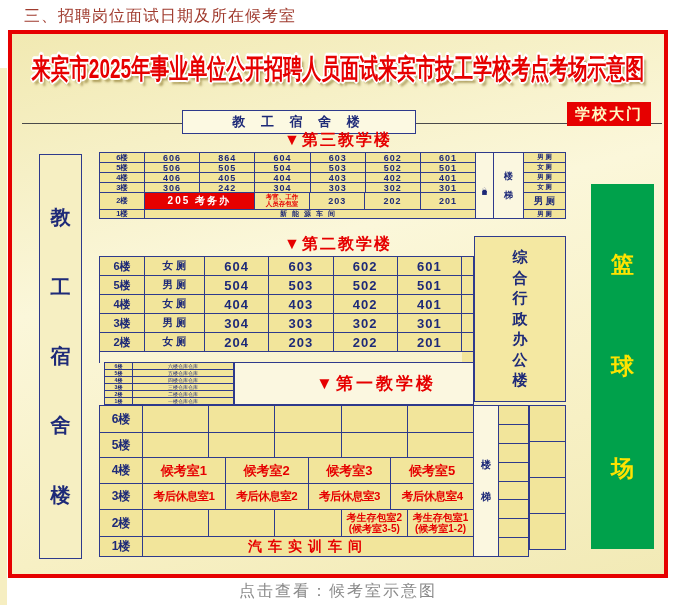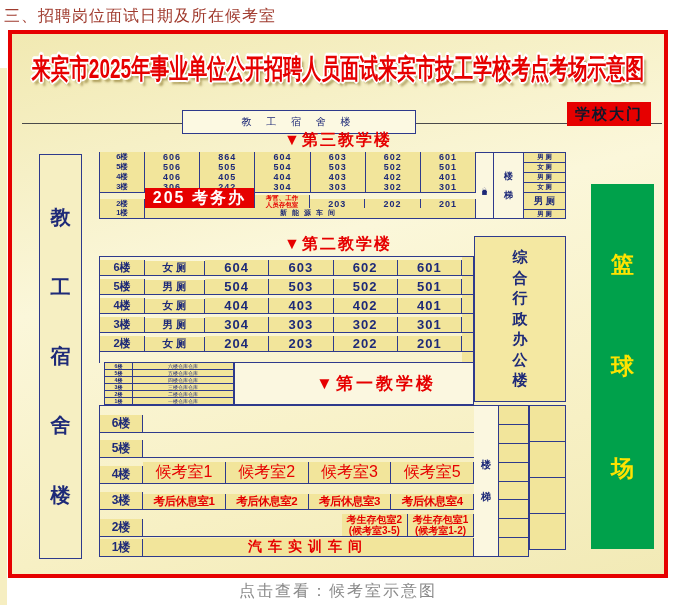--- a/index.html
+++ b/index.html
@@ -1,62 +1,62 @@
 <!DOCTYPE html>
 <html><head>
 <meta charset="utf-8">
 <style>
   html,body{margin:0;padding:0;}
   body{width:676px;height:605px;position:relative;background:#ffffff;
        font-family:"Liberation Sans","DejaVu Sans",sans-serif;overflow:hidden;}
   .abs{position:absolute;}
 
   #left-strip{left:0;top:68px;width:7px;height:537px;background:#f6eec1;}
-  #heading{left:4px;top:6px;font-family:"Liberation Serif","DejaVu Serif",serif;
+  #heading{left:24px;top:6px;font-family:"Liberation Serif","DejaVu Serif",serif;
            font-size:16px;letter-spacing:1px;color:#a03b2e;white-space:nowrap;}
 
   #poster{left:8px;top:30px;width:660px;height:548px;border:4px solid #e60000;
           box-sizing:border-box;
           background:linear-gradient(165deg,#f1e9b2 0%,#fbf7da 40%,#f7f0c4 75%,#f2eab6 100%);}
 
   #map-title{left:0;top:16px;width:100%;text-align:center;font-size:19px;font-weight:700;
              color:#e60000;letter-spacing:0px;white-space:nowrap;
              transform:scaleY(1.45);transform-origin:center top;
              text-shadow:-1.5px 0 #fff,1.5px 0 #fff,0 -1.5px #fff,0 1.5px #fff,
                          -1px -1px #fff,1px 1px #fff,-1px 1px #fff,1px -1px #fff,
                          3px 3px 2px rgba(110,85,0,.55);}
   #hline{left:10px;top:89px;width:640px;height:0;border-top:1.5px solid #4a4a4a;}
   #dorm-top{left:170px;top:76px;width:232px;height:22px;border:1px solid #2e3a8c;
-            background:#fcf9e2;color:#1e2a78;font-size:10px;letter-spacing:6px;
-            display:flex;align-items:center;justify-content:center;white-space:nowrap;}
-  #gate{left:555px;top:68px;width:84px;height:24px;background:#e60000;color:#0f172a;
+            background:#fcf9e2;color:#1e2a78;font-size:13px;letter-spacing:6px;
+            display:flex;align-items:center;justify-content:center;white-space:nowrap;font-weight:bold;}
+  #gate{left:555px;top:68px;width:84px;height:24px;background:#e60000;color:#fef9c3;
         font-size:15px;font-weight:700;letter-spacing:2px;
         display:flex;align-items:center;justify-content:center;}
 
   .bldg-title{left:0;width:100%;text-align:center;color:#e60000;font-weight:700;
               font-size:16px;letter-spacing:2px;}
   #b3-title{top:96px;}
   #b2-title{top:200px;}
 
   .tbl{border-top:1px solid #2e3a8c;border-left:1px solid #2e3a8c;box-sizing:border-box;display:flex;}
   .col{display:flex;flex-direction:column;}
-  .row{display:flex;align-items:flex-end;}
+  .row{display:flex;}
   .cell{border-right:1px solid #2e3a8c;border-bottom:1px solid #2e3a8c;background:#f2e59b;
         display:flex;align-items:center;justify-content:center;overflow:hidden;
         box-sizing:border-box;color:#1e2a78;text-align:center;}
   .lite{background:#fbf7e0;}
   .vtext{flex-direction:column;}
 
   
   #b3{left:87px;top:118px;width:467px;height:67px;}
   #b3 .main{width:377px;}
   #b3 .r-a{height:10px;} #b3 .r-b{height:17px;} #b3 .r-c{height:9px;}
   #b3 .floor{width:45px;flex:none;font-size:7.5px;font-weight:700;}
   #b3 .rm{flex:1;font-size:9px;font-weight:700;letter-spacing:1px;}
-  #b3 .office{flex:2;background:#e60000;color:#fff;font-size:16px;font-weight:700;letter-spacing:2px;}
+  #b3 .office{flex:2;background:#e60000;color:#fff;font-size:10px;font-weight:700;letter-spacing:2px;}
   #b3 .storage{flex:1;flex-direction:column;line-height:1.05;}
   #b3 .storage span{font-size:6.5px;font-weight:700;color:#e60000;white-space:nowrap;}
   #b3 .span1{flex:6;font-size:7px;font-weight:700;letter-spacing:5px;}
   #b3 .notecol{width:18px;height:100%;}
   #b3 .note{writing-mode:vertical-rl;font-size:4.5px;color:#1e2a78;letter-spacing:0;}
   #b3 .stairs{width:30px;height:100%;}
   #b3 .stairs div{font-size:9px;font-weight:700;}
   #b3 .stairs div + div{margin-top:6px;}
   #b3 .wc-col{width:42px;}
   #b3 .wc{font-size:6.5px;font-weight:700;white-space:nowrap;}
@@ -92,21 +92,21 @@
                box-sizing:border-box;}
   #b1-titlebox div{color:#e60000;font-weight:700;font-size:17px;letter-spacing:3px;margin-left:44px;}
 
   
   #b1{left:87px;top:371px;width:430px;height:152px;}
   #b1 .main{width:375px;}
   #b1 .r1{height:27px;} #b1 .r2{height:25px;} #b1 .r3{height:26px;}
   #b1 .r4{height:26px;} #b1 .r5{height:27px;} #b1 .r6{height:20px;}
   #b1 .floor{width:43px;flex:none;font-size:12px;font-weight:700;}
   #b1 .c{flex:1;}
-  #b1 .wait{font-size:16px;font-weight:400;color:#e60000;white-space:nowrap;}
+  #b1 .wait{font-size:13px;font-weight:700;color:#e60000;white-space:nowrap;}
   #b1 .rest{font-size:11.5px;font-weight:700;color:#e60000;letter-spacing:-0.5px;white-space:nowrap;}
   #b1 .store{flex-direction:column;line-height:1.1;}
   #b1 .store span{font-size:10px;font-weight:700;color:#e60000;white-space:nowrap;}
   #b1 .span1{flex:5;font-size:14px;font-weight:700;color:#e60000;letter-spacing:6px;}
   #b1 .stairs{width:25px;height:100%;}
   #b1 .stairs div{font-size:10px;font-weight:700;}
   #b1 .stairs div + div{margin-top:18px;}
   #b1 .extra{width:30px;}
   #b1 .extra .cell{flex:1;}
 

